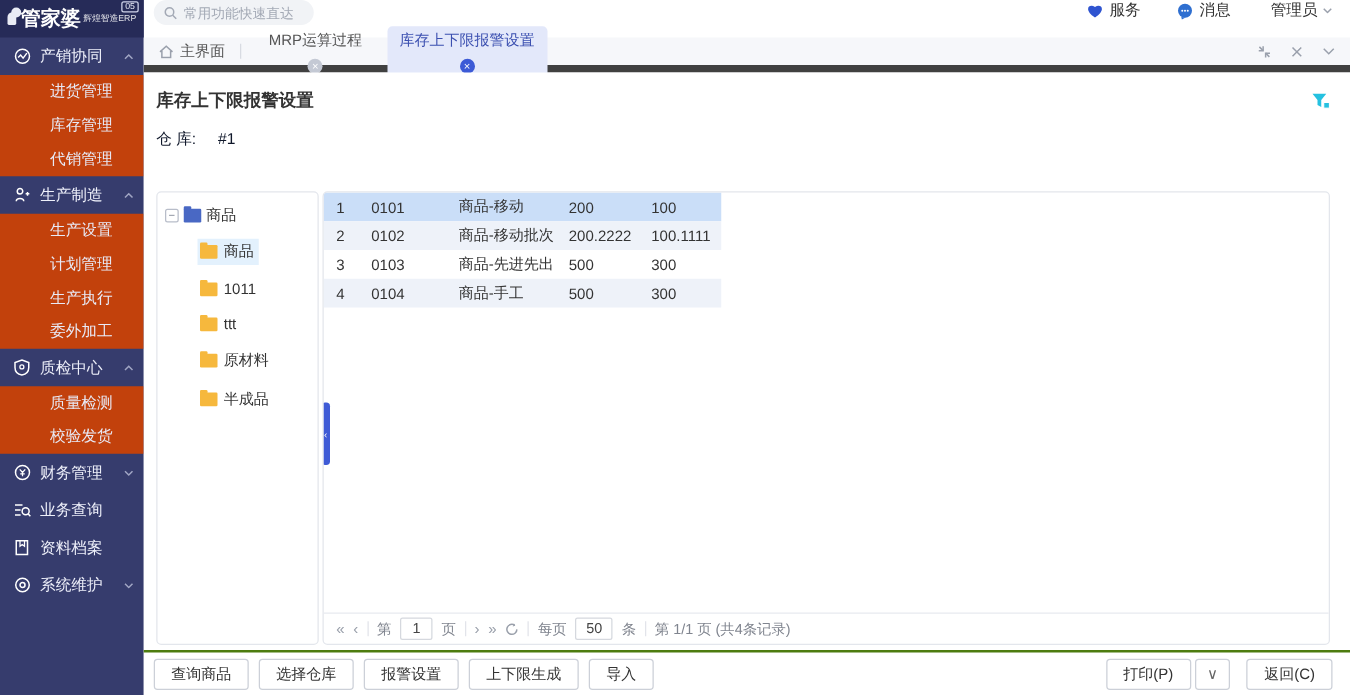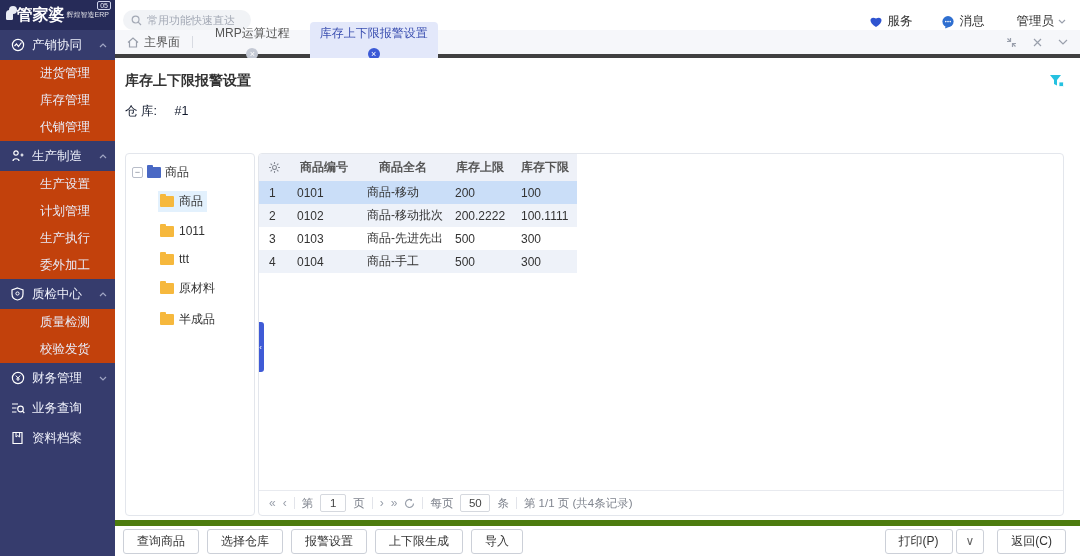--- a/index.html
+++ b/index.html
@@ -19,28 +19,28 @@
   .m-group { height:30px; display:flex; align-items:center; padding:0 8px 0 10px; color:#eef0fa; font-size:12.5px; cursor:pointer; }
   .m-group .gicon { width:15px; height:15px; margin-right:7px; flex:0 0 15px; display:flex; align-items:center; justify-content:center; }
   .m-group .chev { margin-left:auto; opacity:.7; }
   .submenu { background:#c2410c;text-align:right; }
   .m-item { height:27px; display:flex; align-items:center; padding-left:40px; color:#e8eaf6; font-size:12.5px; cursor:pointer; }
   svg.ic { display:block; }
 
   
   .main { flex:1; display:flex; flex-direction:column; min-width:0; }
 
-  .topbar { height:30px; background:#fff; display:flex; align-items:flex-end; padding:0 14px 0 8px; }
+  .topbar { height:30px; background:#fff; display:flex; align-items:flex-start; padding:0 14px 0 8px; }
   .search-pill { width:128px; height:20px; background:#f1f3f6; border-radius:11px; display:flex; align-items:center; padding:0 8px; color:#a3a9b5; font-size:11px; }
   .search-pill span { margin-left:5px; }
   .top-right { margin-left:auto; display:flex; align-items:center; gap:6px; font-size:12.5px; color:#333; }
   .top-act { display:flex; align-items:center; gap:5px; margin-left:22px; cursor:pointer; }
   .user { display:flex; align-items:center; gap:4px; margin-left:26px; cursor:pointer; }
 
-  .tabbar { height:28px; background:#f6f7fa; border-bottom:4px solid #404040; display:flex; align-items:center; padding:0 12px; }
+  .tabbar { height:28px; background:#f6f7fa; border-bottom:6px solid #404040; display:flex; align-items:center; padding:0 12px; }
   .tab-home { display:flex; align-items:center; gap:5px; font-size:12px; color:#555; cursor:pointer; }
   .tab-sep { width:1px; height:12px; background:#d8dbe2; margin:0 12px; }
   .tab { display:flex; align-items:center; gap:6px; font-size:12px; color:#555; cursor:pointer; padding:3px 10px; border-radius:4px;flex-direction:column; }
   .tab.active { background:#e3e8fa; color:#3b4fb0; margin-left:10px; }
   .xdot { width:12px; height:12px; border-radius:50%; background:#c4c9d4; color:#fff; font-size:9px; line-height:12px; text-align:center; }
   .tab.active .xdot { background:#3c5ad6; }
   .tabbar-icons { margin-left:auto; display:flex; align-items:center; gap:16px; color:#9aa0ac; font-size:11px; }
   .tabbar-icons span { cursor:pointer; }
 
   .content { position:relative; height:462px; background:#fff; padding:0 16px 0 10px; }
@@ -71,21 +71,21 @@
   .cell.num { justify-content:flex-start; padding-left:10px; }
 
   .splitter { position:absolute; left:-2px; top:168px; width:7px; height:50px; background:#3f5bd6; border-radius:3px; color:#fff; font-size:8px; display:flex; align-items:center; justify-content:center; cursor:pointer; }
 
   .pager { position:absolute; left:0; right:0; bottom:0; height:25px; border-top:1px solid #e8eaef; display:flex; align-items:center; padding:0 10px; gap:7px; font-size:11.5px; color:#80858f; }
   .pg-btn { cursor:pointer; font-size:12px; color:#9aa0ab; }
   .pg-sep { width:1px; height:12px; background:#e2e4ea; }
   .pg-input { width:26px; height:18px; border:1px solid #d5d8de; border-radius:2px; text-align:center; font-size:11.5px; color:#444; background:#fff; }
   .pg-input.wide { width:30px; }
 
-  .footer { height:36px; border-top:6px solid #4d7c0f; background:#fff; display:flex; align-items:center; padding:0 14px 0 8px; gap:8px; }
+  .footer { height:36px; border-top:2px solid #4d7c0f; background:#fff; display:flex; align-items:center; padding:0 14px 0 8px; gap:8px; }
   .btn { height:25px; padding:0 13px; background:#fff; border:1px solid #ccd0d8; border-radius:3px; font-size:12px; color:#333; cursor:pointer; font-family:inherit; }
   .btn.drop { padding:0 9px; color:#666; }
   .footer-right { margin-left:auto; display:flex; align-items:center; gap:3px; }
   .gap-l { margin-left:10px; }
 </style>
 </head>
 <body>
 
 <div class="app">
 
@@ -189,20 +189,34 @@
       <div class="m-group">
         <span class="gicon">
           <svg class="ic" width="13" height="14" viewBox="0 0 13 14">
               <path d="M2 1.5 H11 V12.5 H2 Z" fill="none" stroke="#fff" stroke-width="1.2"></path>
               <path d="M5 1.5 V6 L6.8 4.6 L8.6 6 V1.5" fill="none" stroke="#fff" stroke-width="1"></path>
             </svg>
         </span>
         <span>资料档案</span>
       </div>
 
+      <div class="m-group">
+        <span class="gicon">
+          <svg class="ic" width="14" height="14" viewBox="0 0 14 14">
+              <circle cx="7" cy="7" r="5.4" fill="none" stroke="#fff" stroke-width="1.2"></circle>
+              <circle cx="7" cy="7" r="2" fill="none" stroke="#fff" stroke-width="1.2"></circle>
+            </svg>
+        </span>
+        <span>系统维护</span>
+        <span class="chev">
+            <svg class="ic" width="8" height="5" viewBox="0 0 8 5">
+              <polyline points="1,1 4,4 7,1" fill="none" stroke="#cdd2e8" stroke-width="1.2"></polyline>
+            </svg>
+          </span>
+      </div>
     </nav>
   </aside>
 
   <div class="main">
 
     <div class="topbar">
       <div class="search-pill">
         <svg class="ic" width="11" height="11" viewBox="0 0 11 11">
             <circle cx="4.6" cy="4.6" r="3.4" fill="none" stroke="#a3a9b5" stroke-width="1.2"></circle>
             <path d="M7.2 7.2 L10 10" stroke="#a3a9b5" stroke-width="1.2"></path>
@@ -313,32 +327,20 @@
           <div class="tree-item">
             <span class="folder" style="background:#f6b83d"></span>
             <span>半成品</span>
           </div>
         </div>
 
         <div class="table-panel">
           <div class="splitter">‹</div>
 
           <div class="grid">
-            <div class="grid-row grid-head">
-              <div class="cell">
-                <svg class="ic" width="13" height="13" viewBox="0 0 13 13">
-                    <circle cx="6.5" cy="6.5" r="2" fill="none" stroke="#8a8f99" stroke-width="1.1"></circle>
-                    <path d="M6.5 1 V3 M6.5 10 V12 M1 6.5 H3 M10 6.5 H12 M2.6 2.6 L4 4 M9 9 L10.4 10.4 M10.4 2.6 L9 4 M4 9 L2.6 10.4" stroke="#8a8f99" stroke-width="1.1"></path>
-                  </svg>
-              </div>
-              <div class="cell">商品编号</div>
-              <div class="cell">商品全名</div>
-              <div class="cell">库存上限</div>
-              <div class="cell">库存下限</div>
-            </div>
 
             <div class="grid-row body-row selected">
               <div class="cell num">1</div>
               <div class="cell">0101</div>
               <div class="cell">商品-移动</div>
               <div class="cell">200</div>
               <div class="cell">100</div>
             </div>
             <div class="grid-row body-row zebra">
               <div class="cell num">2</div>

